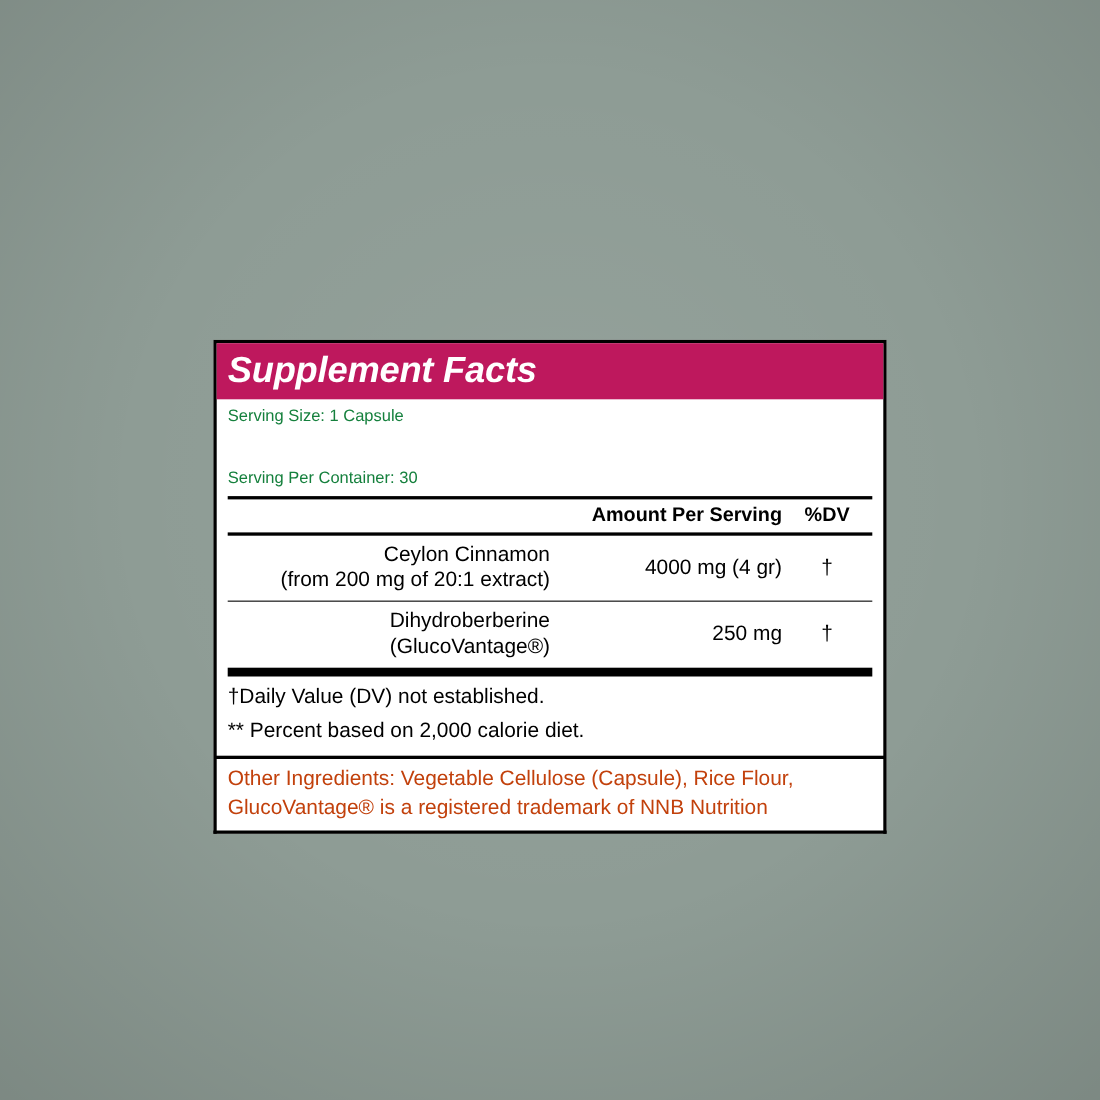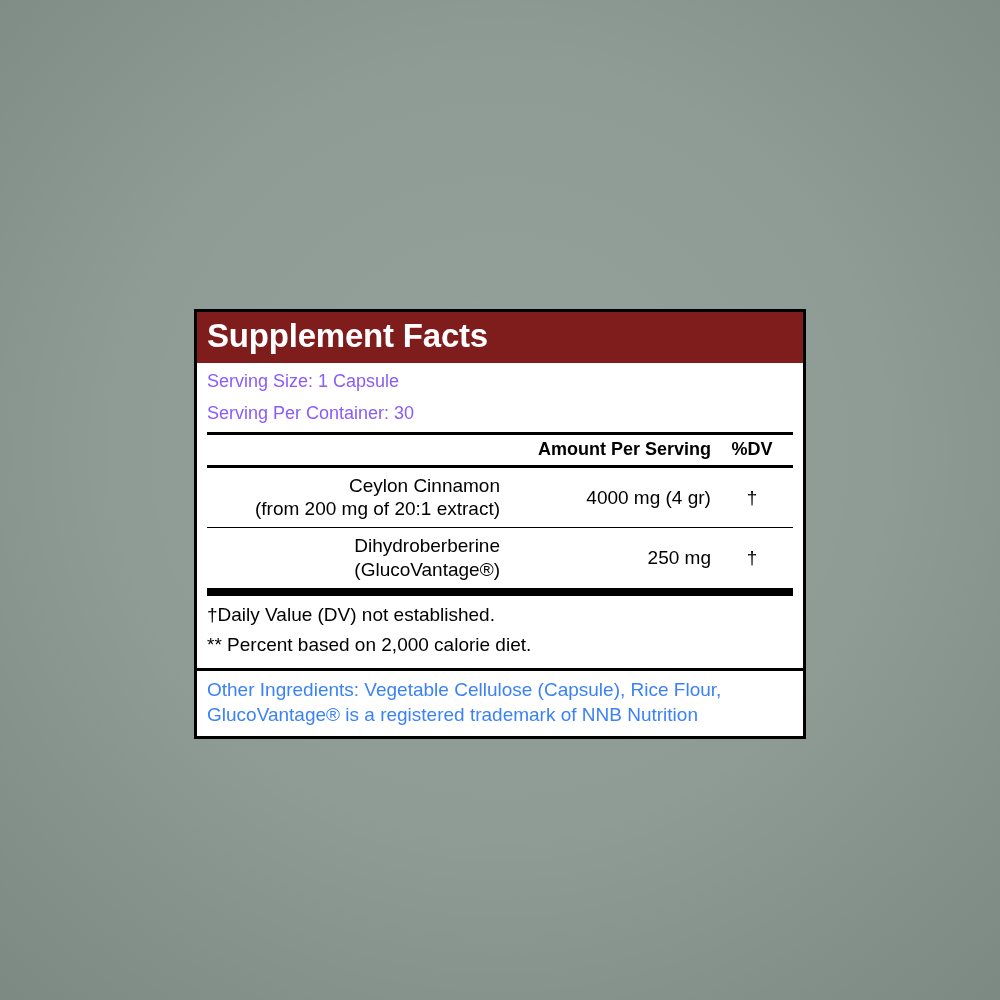--- a/index.html
+++ b/index.html
@@ -36,38 +36,39 @@
     width: 612px;
   }
 
   .sf-box {
     background: #ffffff;
     border: 3px solid #000000;
     box-sizing: border-box;
   }
 
   .sf-title-bar {
-    background: #7f1d1d;
+    background: #be185d;
     padding: 6px 10px 9px 10px;
+    font-style: italic;
   }
   .sf-title {
     color: #ffffff;
     font-size: 33px;
     font-weight: bold;
     line-height: 1.08;
     letter-spacing: -0.2px;
   }
 
   .sf-body {
     padding: 0 10px 0 10px;
   }
 
   .sf-serving {
-    font-size: 18px;
-    color: #8b5cf6;
+    font-size: 15px;
+    color: #15803d;
     line-height: 1.65;
     padding-top: 4px;
     padding-bottom: 3px;
   }
 
   .rule-thin { height: 1px; background: #000; }
   .rule-med  { height: 3px; background: #000; }
   .rule-thick{ height: 8px; background: #000; }
 
   .sf-table {
@@ -106,42 +107,42 @@
   }
 
   .sf-other {
     background: #ffffff;
     border: 3px solid #000000;
     border-top: none;
     box-sizing: border-box;
     padding: 6px 10px 8px 10px;
     font-size: 19px;
     line-height: 1.33;
-    color: #3b82f6;
+    color: #c2410c;
   }
   .sf-other div { white-space: nowrap; }
 </style>
 </head>
 <body>
 
 <div id="backdrop"></div>
 <div id="vignette"></div>
 
 <div id="panel">
 
   <div class="sf-box">
 
     <div class="sf-title-bar">
       <div class="sf-title">Supplement Facts</div>
     </div>
 
     <div class="sf-body">
 
       <div class="sf-serving">Serving Size: 1 Capsule</div>
-      <div class="sf-serving" style="padding-top:0;">Serving Per Container: 30</div>
+      <div class="sf-serving" style="padding-top:0;margin-top:29px;">Serving Per Container: 30</div>
 
       <div class="rule-med"></div>
 
       <table class="sf-table">
         <tbody>
             <tr class="hdr-row">
           <th class="col-name"></th>
           <th class="col-amt">Amount Per Serving</th>
           <th class="col-dv">%DV</th>
         </tr>

